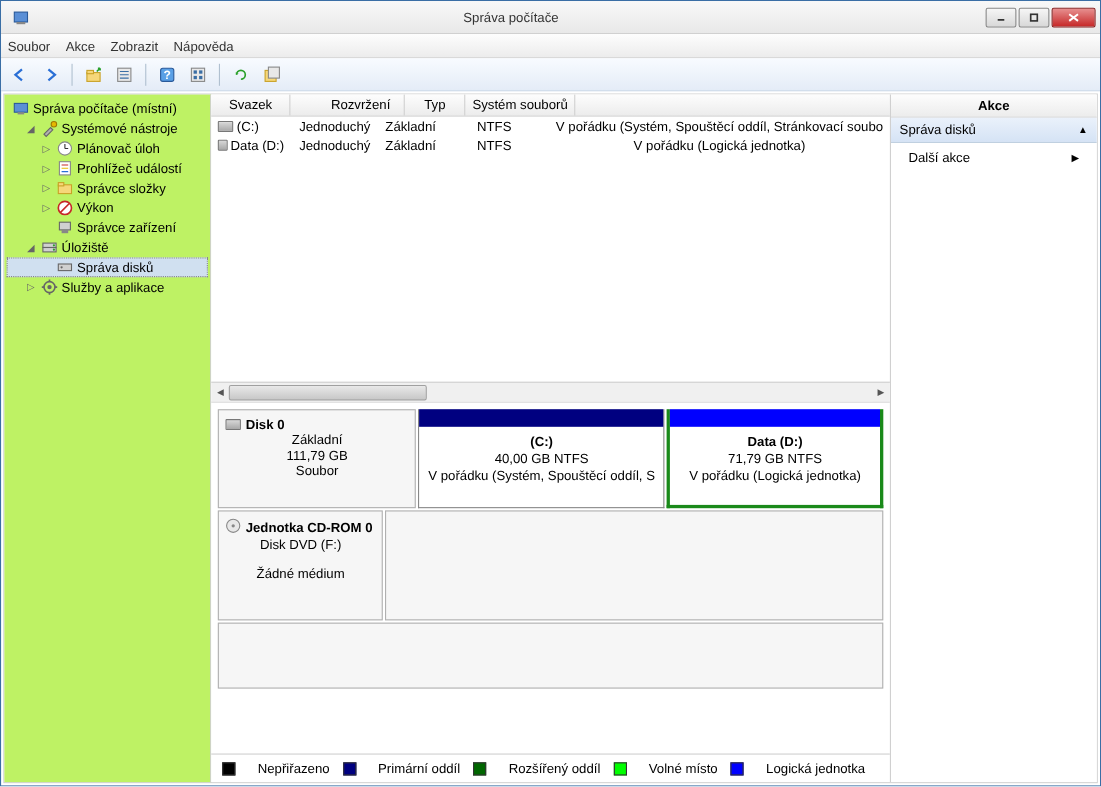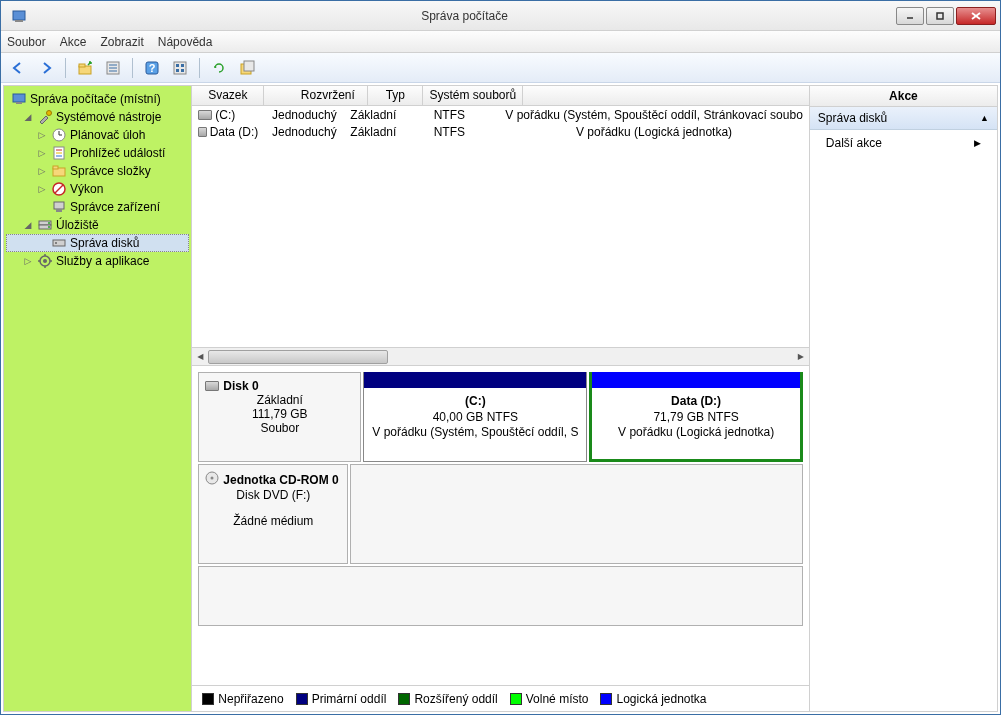--- a/index.html
+++ b/index.html
@@ -44,34 +44,34 @@
 .vl-cell.c1 { width: 72px; display: flex; align-items: center; gap: 3px; }
 .vl-cell.c2 { width: 80px; } .vl-cell.c3 { width: 55px; } .vl-cell.c4 { width: 100px; } .vl-cell.c5 { flex: 1; }
 .vl-scroll { height: 18px; background: #f0f0f0; border-top: 1px solid #d0d0d0; position: relative; display: flex; align-items: center; }
 .vl-scroll-track { flex: 1; height: 16px; background: #f0f0f0; position: relative; margin: 0 16px; }
 .vl-scroll-thumb { position: absolute; left: 0; width: 180px; height: 14px; top: 1px; background: linear-gradient(to bottom, #e8e8e8, #c8c8c8); border: 1px solid #a0a0a0; border-radius: 2px; }
 .vl-scroll-arrow { width: 16px; height: 16px; display: flex; align-items: center; justify-content: center; position: absolute; font-size: 8px; color: #555; }
 .vl-scroll-arrow.left { left: 0; } .vl-scroll-arrow.right { right: 0; }
 
 .disk-graphical { flex: 1; overflow: auto; padding: 6px 0; }
 .disk-row { display: flex; margin: 0 6px 2px 6px; min-height: 90px; }
-.disk-info { width: 163px; background: #f6f6f6; border: 1px solid #b0b0b0; padding: 6px; }
+.disk-info { width: 180px; background: #f6f6f6; border: 1px solid #b0b0b0; padding: 6px; }
 .disk-info-title { font-weight: bold; display: flex; align-items: center; gap: 4px; }
 .disk-parts { flex: 1; display: flex; }
 .part-box { border: 1px solid #888; margin: 0 0 0 2px; display: flex; flex-direction: column; background: #fff; }
 .part-box.primary { border-top: none; }
 .part-box.logical { border: 3px solid #1a8a1a; border-top: none; }
 .part-header { height: 16px; }
 .part-header.primary { background: #000080; }
 .part-header.logical { background: #0000ff; }
 .part-body { flex: 1; padding: 6px 8px; font-size: 12px; line-height: 1.3; overflow: hidden; white-space: nowrap; }
 .part-body .name { font-weight: bold; }
 
 .legend { height: 26px; border-top: 1px solid #d0d0d0; display: flex; align-items: center; padding: 0 10px; gap: 12px; font-size: 12px; }
-.legend-item { display: flex; align-items: center; gap: 4px; }
+.legend-item { display: flex; align-items: center; gap: 20px; }
 .legend-swatch { width: 12px; height: 12px; border: 1px solid #333; }
 
 .right-pane { width: 195px; border-left: 1px solid #d0d0d0; background: #fff; display: flex; flex-direction: column; }
 .actions-header { background: linear-gradient(to bottom, #fdfdfd, #ececec); border-bottom: 1px solid #d0d0d0; padding: 3px 8px; font-weight: bold; }
 .actions-sub { background: linear-gradient(to bottom, #eaf1fb, #d5e3f5); border-bottom: 1px solid #c0d0e0; padding: 4px 8px; display: flex; justify-content: space-between; align-items: center; }
 .actions-item { padding: 6px 16px; display: flex; justify-content: space-between; align-items: center; cursor: pointer; }
 .chevron { font-size: 9px; }
 
 .drive-icon { width: 14px; height: 10px; background: linear-gradient(to bottom, #d8d8d8, #a8a8a8); border: 1px solid #777; border-radius: 1px; display: inline-block; }
 </style>

